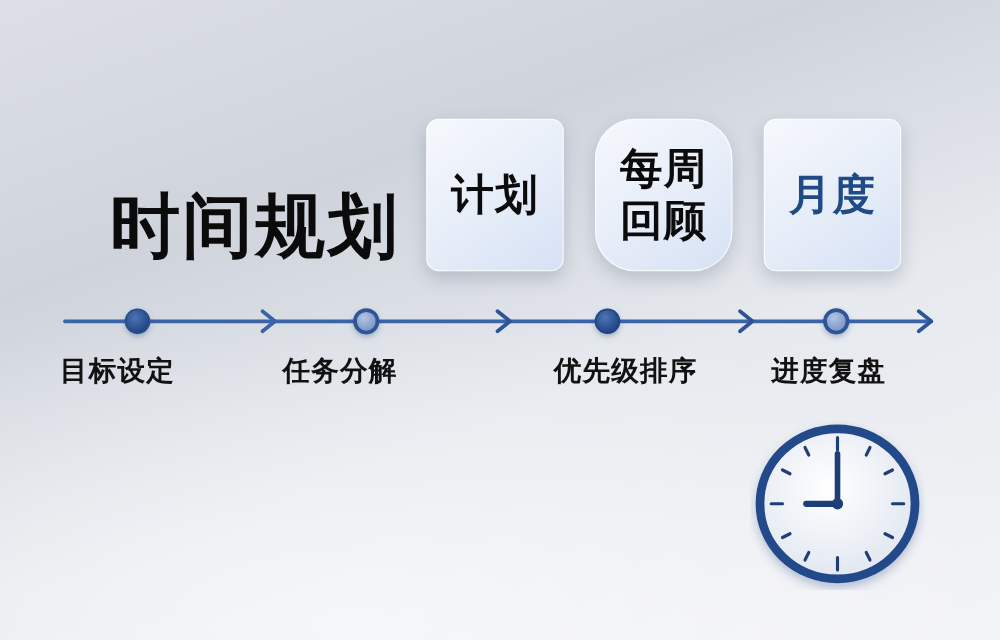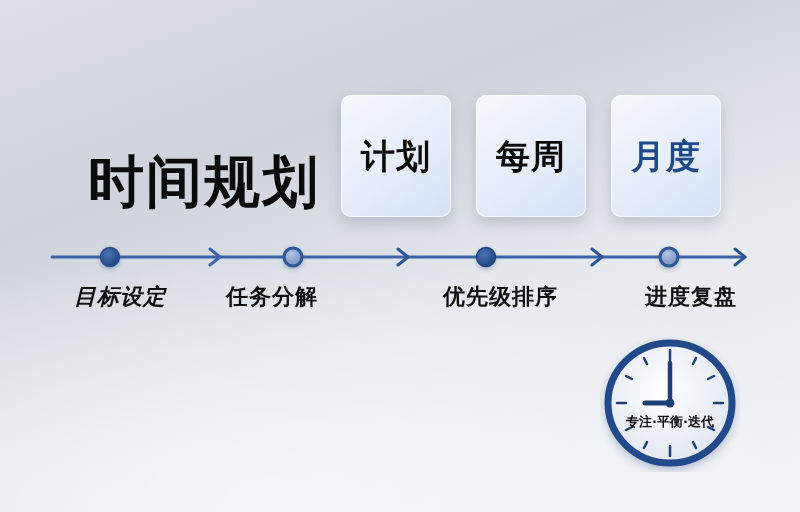--- a/index.html
+++ b/index.html
@@ -49,22 +49,23 @@
 </head>
 <body>
 
 <div class="bg-glow"></div>
 
 <div class="title">时间规划</div>
 
 <div class="card" style="left:341px;">
   <div class="l2">计划</div>
 </div>
-<div class="card" style="left:476px;">
+<div class="card" style="left:476px;border-radius:32px;">
   <div class="l1 dark">每周</div>
+  <div class="l2">回顾</div>
 </div>
 <div class="card" style="left:611px;">
   <div class="l1">月度</div>
 </div>
 
 <div class="timeline">
   <svg width="800" height="40" viewBox="0 0 800 40">
     <defs>
       <radialGradient id="gDark" cx="40%" cy="35%" r="65%">
         <stop offset="0%" stop-color="#4c74b5"></stop>
@@ -85,24 +86,24 @@
     <polyline points="592,11 602,19 592,27" fill="none" stroke="#2d5596" stroke-width="3" stroke-linecap="round" stroke-linejoin="round"></polyline>
     <polyline points="735,11 745,19 735,27" fill="none" stroke="#2d5596" stroke-width="3" stroke-linecap="round" stroke-linejoin="round"></polyline>
 
     <circle cx="110" cy="19" r="9.5" fill="url(#gDark)" stroke="#2a4e8e" stroke-width="1.5" filter="url(#sh)"></circle>
     <circle cx="293" cy="19" r="9" fill="url(#gLight)" stroke="#2d5596" stroke-width="3" filter="url(#sh)"></circle>
     <circle cx="486" cy="19" r="9.5" fill="url(#gDark)" stroke="#22457f" stroke-width="1.5" filter="url(#sh)"></circle>
     <circle cx="669" cy="19" r="9" fill="url(#gLight)" stroke="#2d5596" stroke-width="3" filter="url(#sh)"></circle>
   </svg>
 </div>
 
-<div class="stage-label" style="left:74px;font-style:italic;">目标设定</div>
+<div class="stage-label" style="left:48px;">目标设定</div>
 <div class="stage-label" style="left:226px;">任务分解</div>
 <div class="stage-label" style="left:443px;">优先级排序</div>
-<div class="stage-label" style="left:617px;margin-left:28px;">进度复盘</div>
+<div class="stage-label" style="left:617px;">进度复盘</div>
 
 <div class="clock">
   <svg width="140" height="136" viewBox="0 0 140 136">
     <defs>
       <radialGradient id="face" cx="45%" cy="40%" r="70%">
         <stop offset="0%" stop-color="#ffffff"></stop>
         <stop offset="100%" stop-color="#dde3ee"></stop>
       </radialGradient>
       <filter id="csh" x="-30%" y="-30%" width="160%" height="160%">
         <feDropShadow dx="0" dy="4" stdDeviation="4" flood-color="#2a4b85" flood-opacity="0.3"></feDropShadow>
@@ -120,14 +121,13 @@
       <line x1="96" y1="112" x2="93" y2="106"></line>
       <line x1="44" y1="22" x2="47" y2="28"></line>
       <line x1="26" y1="40" x2="32" y2="43"></line>
       <line x1="26" y1="94" x2="32" y2="91"></line>
       <line x1="44" y1="112" x2="47" y2="106"></line>
     </g>
     <line x1="70" y1="67" x2="70" y2="27" stroke="#1d3f78" stroke-width="4.5" stroke-linecap="round"></line>
     <line x1="70" y1="67" x2="45" y2="67" stroke="#1d3f78" stroke-width="5" stroke-linecap="round"></line>
     <circle cx="70" cy="67" r="4.5" fill="#1d3f78"></circle>
   </svg>
-  <div class="clock-text">专注·平衡·迭代</div>
 </div>
 
 </body></html>

